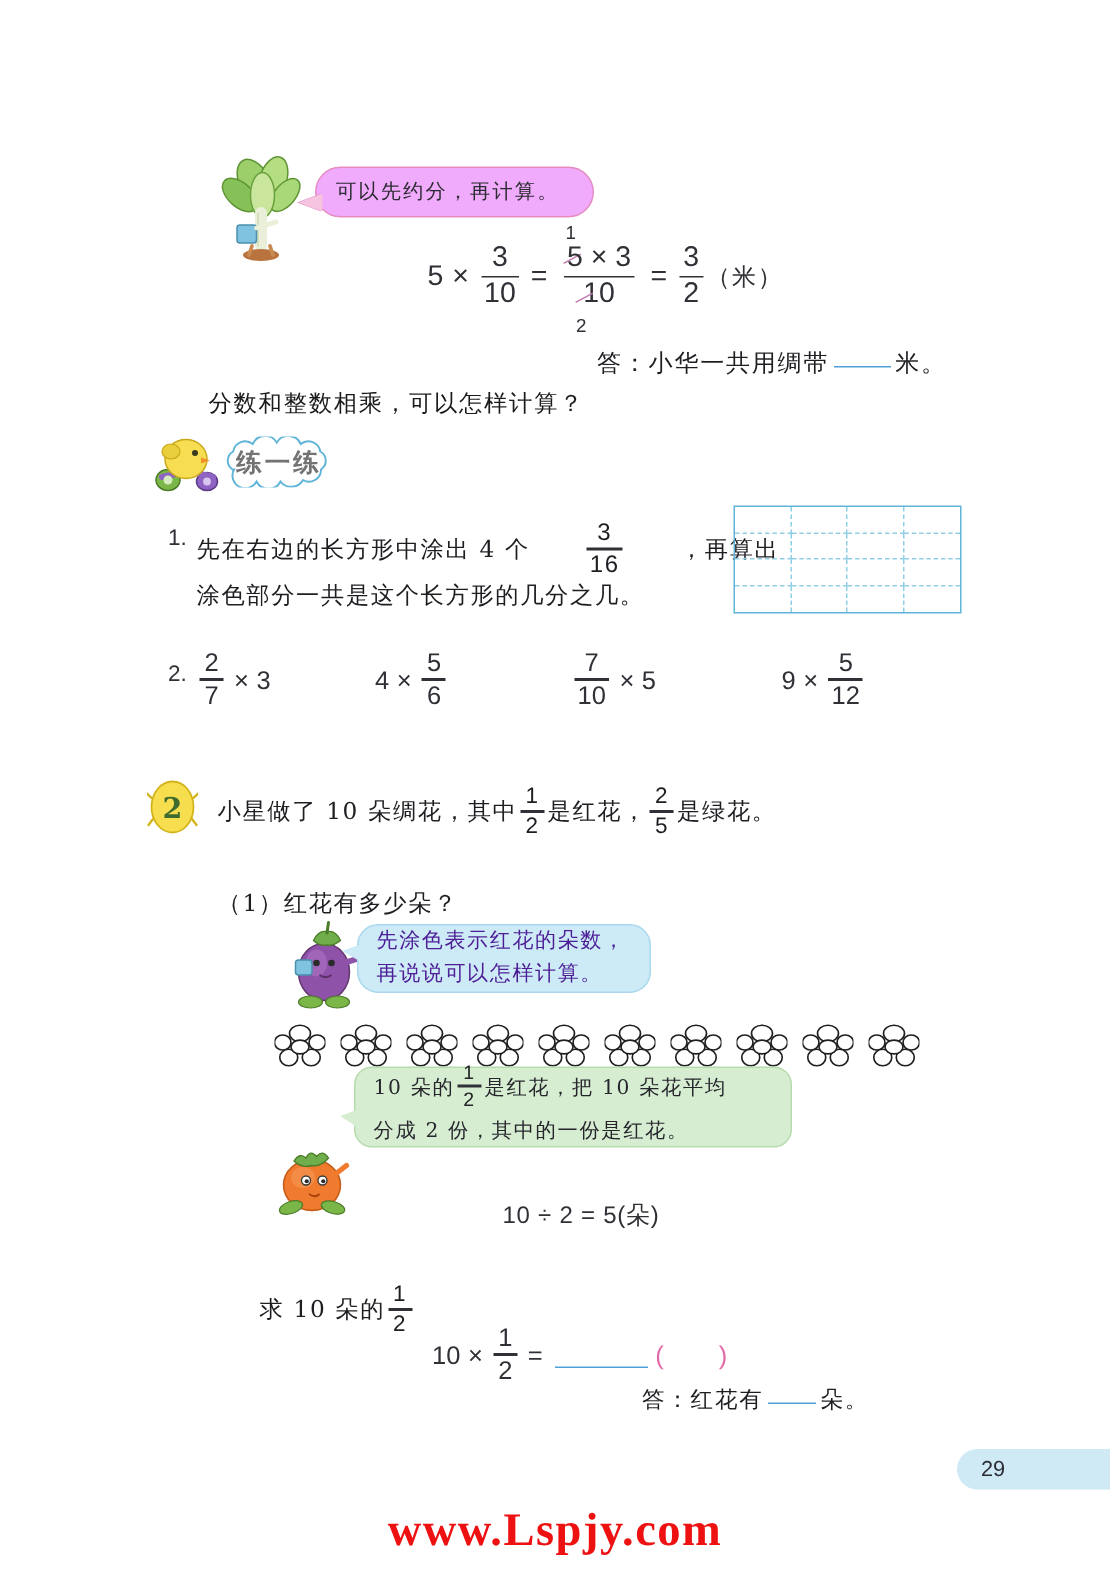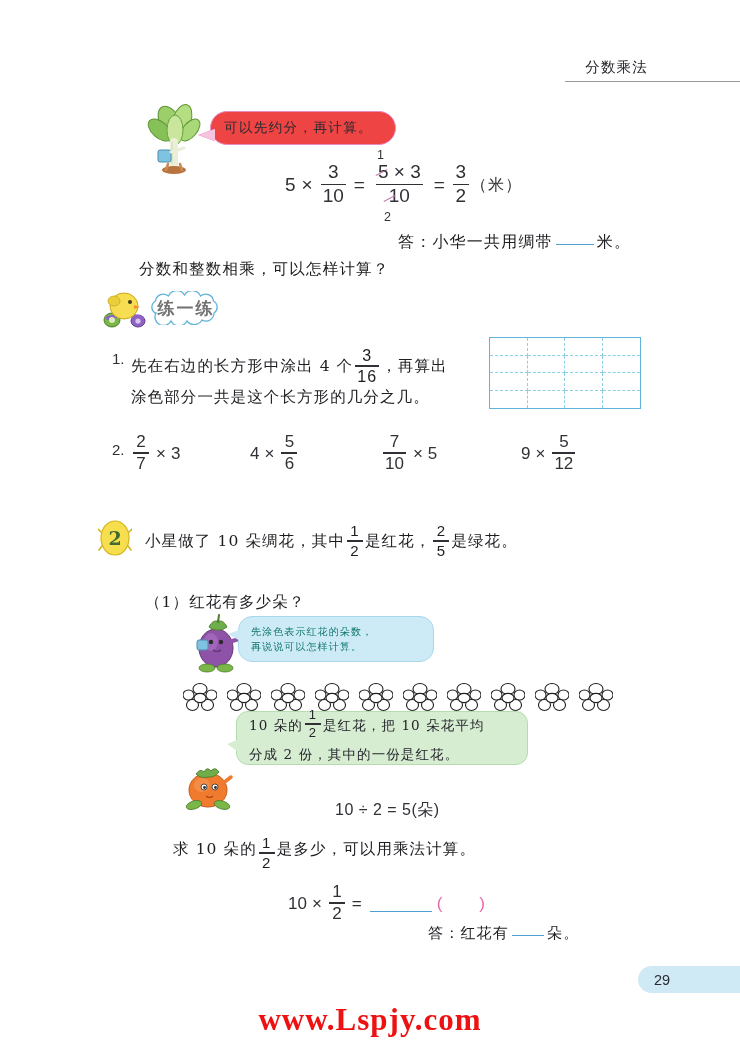--- a/index.html
+++ b/index.html
@@ -98,21 +98,21 @@
     box-sizing: border-box;
     display: flex;
     flex-direction: column;
     justify-content: center;
   }
   .bubble-pink {
     left: 210px;
     top: 111px;
     width: 186px;
     height: 34px;
-    background: #ef4444;
+    background: #f0abfc;
     border: 1.3px solid #e58cc3;
     padding: 0 13px;
   }
   .bubble-pink .btext {
     font-size: 13.5px;
     color: #2a2a30;
     letter-spacing: 1.4px;
     white-space: nowrap;
   }
   .bubble-pink .tail {
@@ -234,20 +234,21 @@
     font-family: "Liberation Sans", sans-serif;
   }
   .ex1-l1 {
     position: absolute;
     left: 131px;
     top: 348px;
     font-size: 15.5px;
     letter-spacing: 1.1px;
     display: flex;
     align-items: center;
+    gap: 36px;
   }
   .ex1-l2 {
     position: absolute;
     left: 131px;
     top: 384px;
     font-size: 15.5px;
     letter-spacing: 1.1px;
   }
   .grid-box {
     position: absolute;
@@ -323,22 +324,22 @@
     left: 238px;
     top: 616px;
     width: 196px;
     height: 46px;
     background: #cdeaf7;
     border: 1.2px solid #a9d8ee;
     border-radius: 14px;
     padding: 0 12px;
   }
   .bubble-blue .btext {
-    font-size: 10px;
-    color: #0f766e;
+    font-size: 14px;
+    color: #4c1d95;
     letter-spacing: 1.1px;
     line-height: 1.55;
     white-space: nowrap;
   }
   .bubble-blue .tail {
     position: absolute;
     left: -11px;
     top: 12px;
     width: 0; height: 0;
     border-top: 5px solid transparent;
@@ -396,24 +397,25 @@
   .div-eq {
     position: absolute;
     left: 335px;
     top: 800px;
     font-size: 16px;
     letter-spacing: 0.5px;
   }
   .p2-l3 {
     position: absolute;
     left: 173px;
-    top: 836px;
+    top: 856px;
     font-size: 15.5px;
     letter-spacing: 1.1px;
     display: flex;
+    align-items: center;
   }
   .final-eq {
     position: absolute;
     left: 288px;
     top: 884px;
     font-size: 17px;
     display: flex;
     align-items: center;
   }
   .final-eq .op { margin: 0 5px; }
@@ -470,24 +472,20 @@
     font-size: 31px;
     color: #ee1111;
     letter-spacing: 1px;
   }
 </style>
 </head>
 <body>
 
 <div class="page">
 
-  <div class="header">
-    <div class="header-title cn">分数乘法</div>
-    <div class="header-rule"></div>
-  </div>
 
   <div class="veg-char">
     <svg viewBox="0 0 62 78" width="62" height="78">
       <g>
         <ellipse cx="24" cy="22" rx="10" ry="17" fill="#9ccf6a" stroke="#5f9435" stroke-width="1" transform="rotate(-28 24 22)"></ellipse>
         <ellipse cx="36" cy="20" rx="9" ry="16" fill="#b5dd82" stroke="#5f9435" stroke-width="1" transform="rotate(18 36 20)"></ellipse>
         <ellipse cx="14" cy="30" rx="8" ry="14" fill="#86c157" stroke="#5f9435" stroke-width="1" transform="rotate(-48 14 30)"></ellipse>
         <ellipse cx="44" cy="30" rx="7" ry="13" fill="#a8d877" stroke="#5f9435" stroke-width="1" transform="rotate(40 44 30)"></ellipse>
         <ellipse cx="29" cy="30" rx="8" ry="15" fill="#c9e69c" stroke="#6aa33d" stroke-width="1"></ellipse>
         <path d="M28 42 L28 64" stroke="#e9efd9" stroke-width="8" stroke-linecap="round"></path>
@@ -816,21 +814,20 @@
 
   <div class="div-eq math cn">10 ÷ 2 = 5(朵)</div>
 
   <div class="p2-l3 cn body-text">
     <span>求 10 朵的</span>
     <span class="frac" style="font-size:15px">
       <span class="num">1</span>
       <span class="bar"></span>
       <span class="den">2</span>
     </span>
-    <span>是多少，可以用乘法计算。</span>
   </div>
 
   <div class="final-eq math">
     <span>10</span>
     <span class="op">×</span>
     <span class="frac">
       <span class="num">1</span>
       <span class="bar"></span>
       <span class="den">2</span>
     </span>

